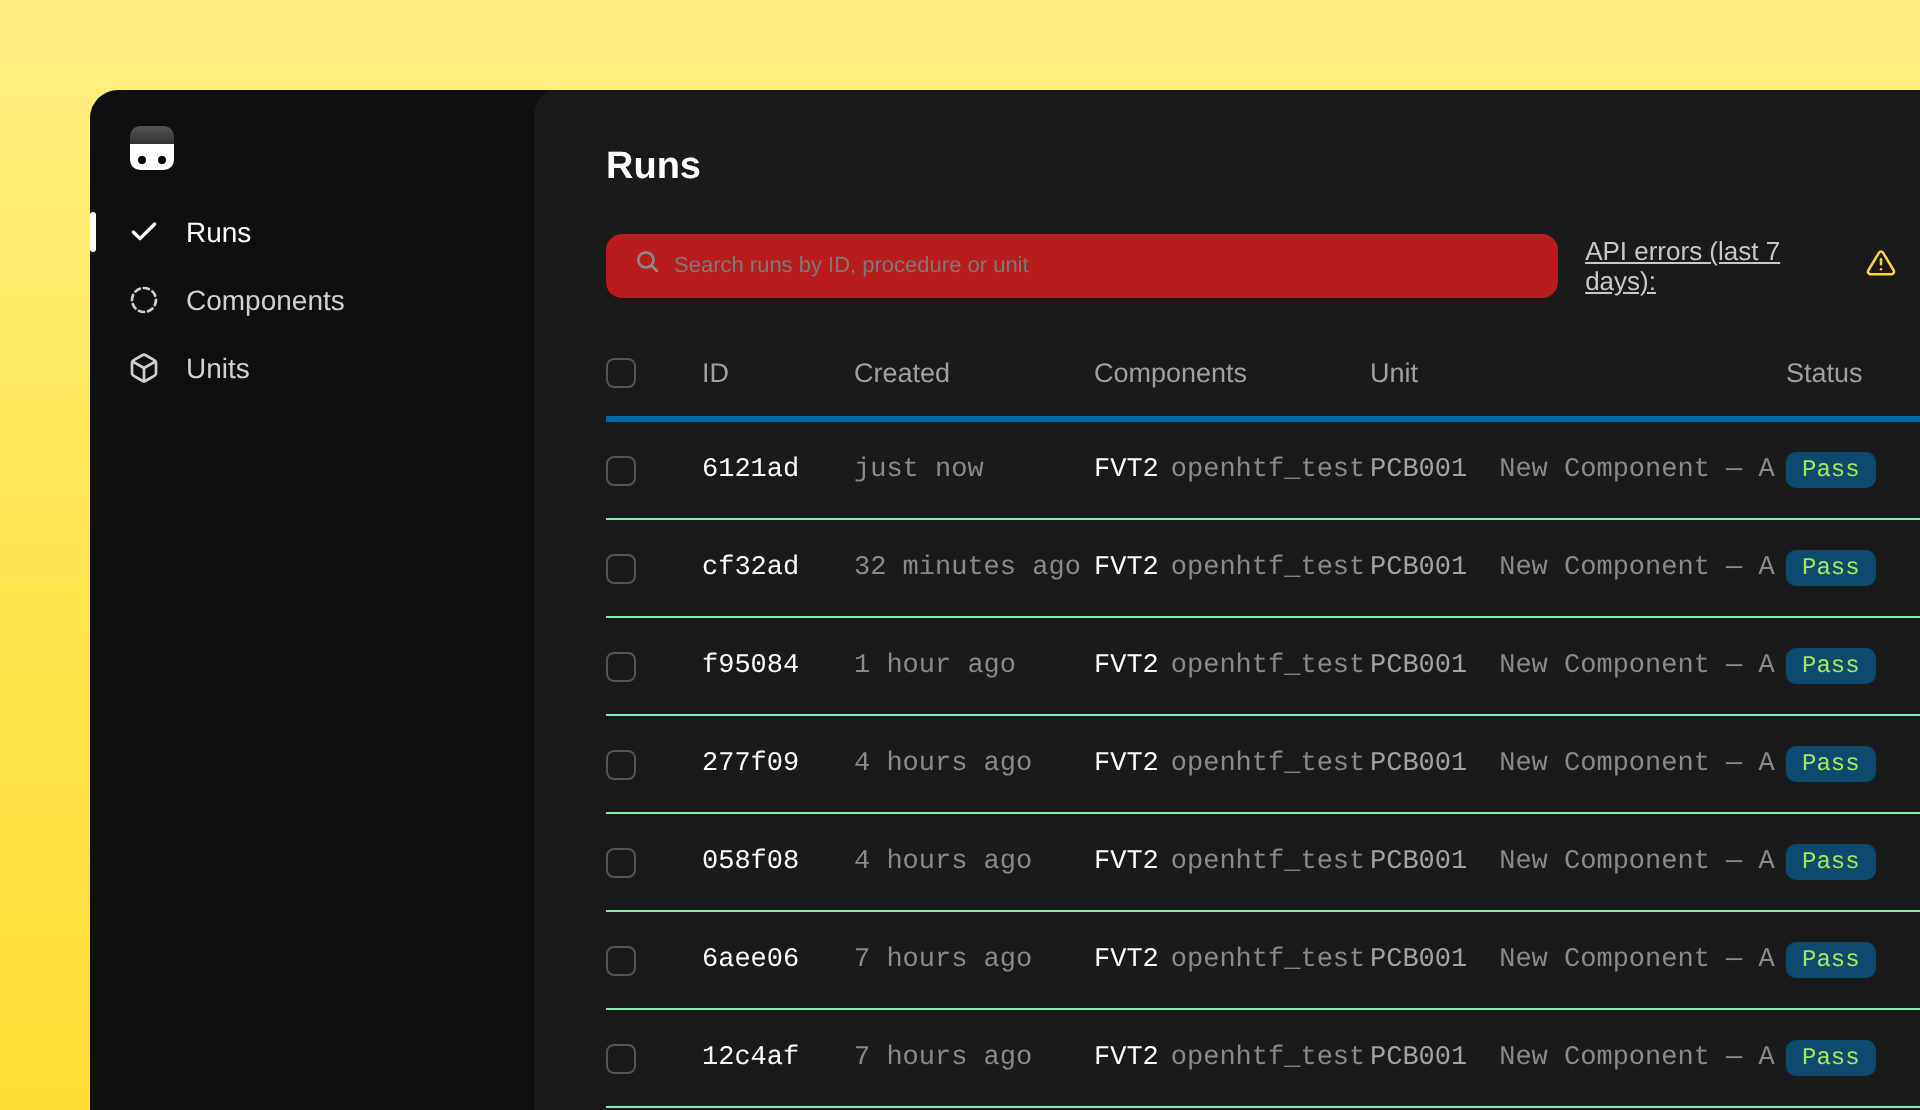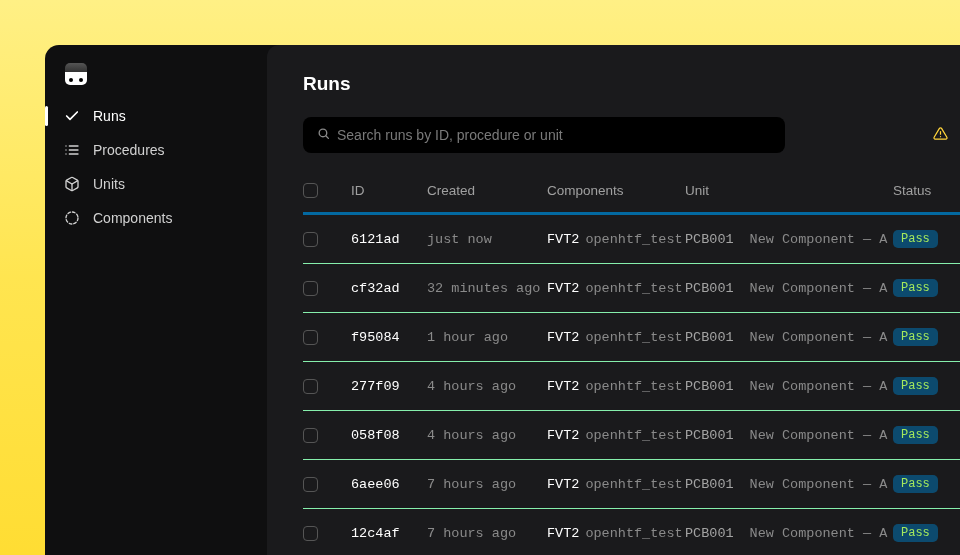--- a/index.html
+++ b/index.html
@@ -106,25 +106,25 @@
     }
     .search-icon {
       position: absolute;
       left: 14px;
       top: 50%;
       transform: translateY(-50%);
       color: #888;
     }
     .search-input {
       width: 100%;
-      background: #000000;
+      background: #b91c1c;
       border: none;
       border-radius: 8px;
       padding: 10px 14px 10px 34px;
-      font-size: 14px;
+      font-size: 11px;
       color: #e5e5e5;
       outline: none;
     }
     .search-input::placeholder { color: #7a7a7a; }
     .api-errors {
       color: #c9c9c9;
       font-size: 13px;
       text-decoration: underline;
       cursor: pointer;
       display: flex;
@@ -189,69 +189,57 @@
 
     <div class="nav-item active">
       <span class="nav-icon">
         <svg width="16" height="16" viewBox="0 0 24 24" fill="none" stroke="currentColor" stroke-width="2.5" stroke-linecap="round" stroke-linejoin="round">
             <polyline points="20 6 9 17 4 12"></polyline>
           </svg>
       </span>
       <span>Runs</span>
     </div>
 
+
     <div class="nav-item">
       <span class="nav-icon">
         <svg width="16" height="16" viewBox="0 0 24 24" fill="none" stroke="currentColor" stroke-width="2" stroke-linecap="round">
-            <line x1="8" y1="6" x2="21" y2="6"></line>
-            <line x1="8" y1="12" x2="21" y2="12"></line>
-            <line x1="8" y1="18" x2="21" y2="18"></line>
-            <line x1="3" y1="6" x2="3.01" y2="6"></line>
-            <line x1="3" y1="12" x2="3.01" y2="12"></line>
-            <line x1="3" y1="18" x2="3.01" y2="18"></line>
+            <circle cx="12" cy="12" r="9" stroke-dasharray="4 3"></circle>
           </svg>
       </span>
-      <span>Procedures</span>
+      <span>Components</span>
     </div>
 
     <div class="nav-item">
       <span class="nav-icon">
         <svg width="16" height="16" viewBox="0 0 24 24" fill="none" stroke="currentColor" stroke-width="2" stroke-linejoin="round">
             <path d="M21 16V8a2 2 0 0 0-1-1.73l-7-4a2 2 0 0 0-2 0l-7 4A2 2 0 0 0 3 8v8a2 2 0 0 0 1 1.73l7 4a2 2 0 0 0 2 0l7-4A2 2 0 0 0 21 16z"></path>
             <polyline points="3.27 6.96 12 12.01 20.73 6.96"></polyline>
             <line x1="12" y1="22.08" x2="12" y2="12"></line>
           </svg>
       </span>
       <span>Units</span>
-    </div>
-
-    <div class="nav-item">
-      <span class="nav-icon">
-        <svg width="16" height="16" viewBox="0 0 24 24" fill="none" stroke="currentColor" stroke-width="2" stroke-linecap="round">
-            <circle cx="12" cy="12" r="9" stroke-dasharray="4 3"></circle>
-          </svg>
-      </span>
-      <span>Components</span>
     </div>
   </aside>
 
   <main class="main">
     <h1 class="page-title">Runs</h1>
 
     <div class="toolbar">
       <div class="search-wrap">
         <span class="search-icon">
           <svg width="13" height="13" viewBox="0 0 24 24" fill="none" stroke="currentColor" stroke-width="2.5" stroke-linecap="round">
               <circle cx="11" cy="11" r="7"></circle>
               <line x1="21" y1="21" x2="16.65" y2="16.65"></line>
             </svg>
         </span>
         <input class="search-input" type="text" placeholder="Search runs by ID, procedure or unit" style="">
       </div>
       <a class="api-errors">
+        <span>API errors (last 7 days):</span>
         <span class="warn-icon">
           <svg width="15" height="15" viewBox="0 0 24 24" fill="none" stroke="currentColor" stroke-width="2" stroke-linecap="round" stroke-linejoin="round">
               <path d="M10.29 3.86 1.82 18a2 2 0 0 0 1.71 3h16.94a2 2 0 0 0 1.71-3L13.71 3.86a2 2 0 0 0-3.42 0z"></path>
               <line x1="12" y1="9" x2="12" y2="13"></line>
               <line x1="12" y1="17" x2="12.01" y2="17"></line>
             </svg>
         </span>
       </a>
     </div>
 

